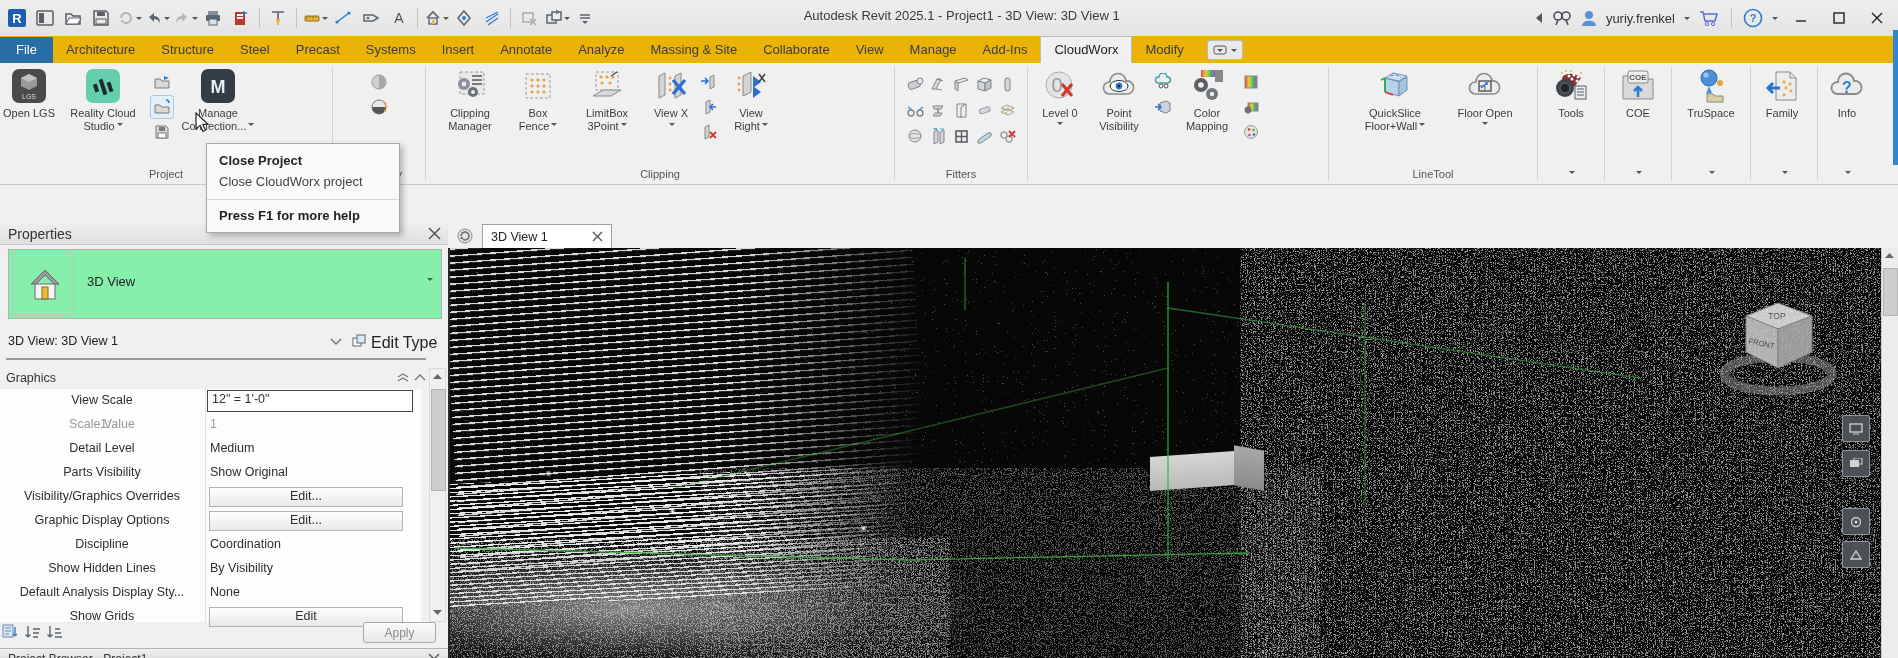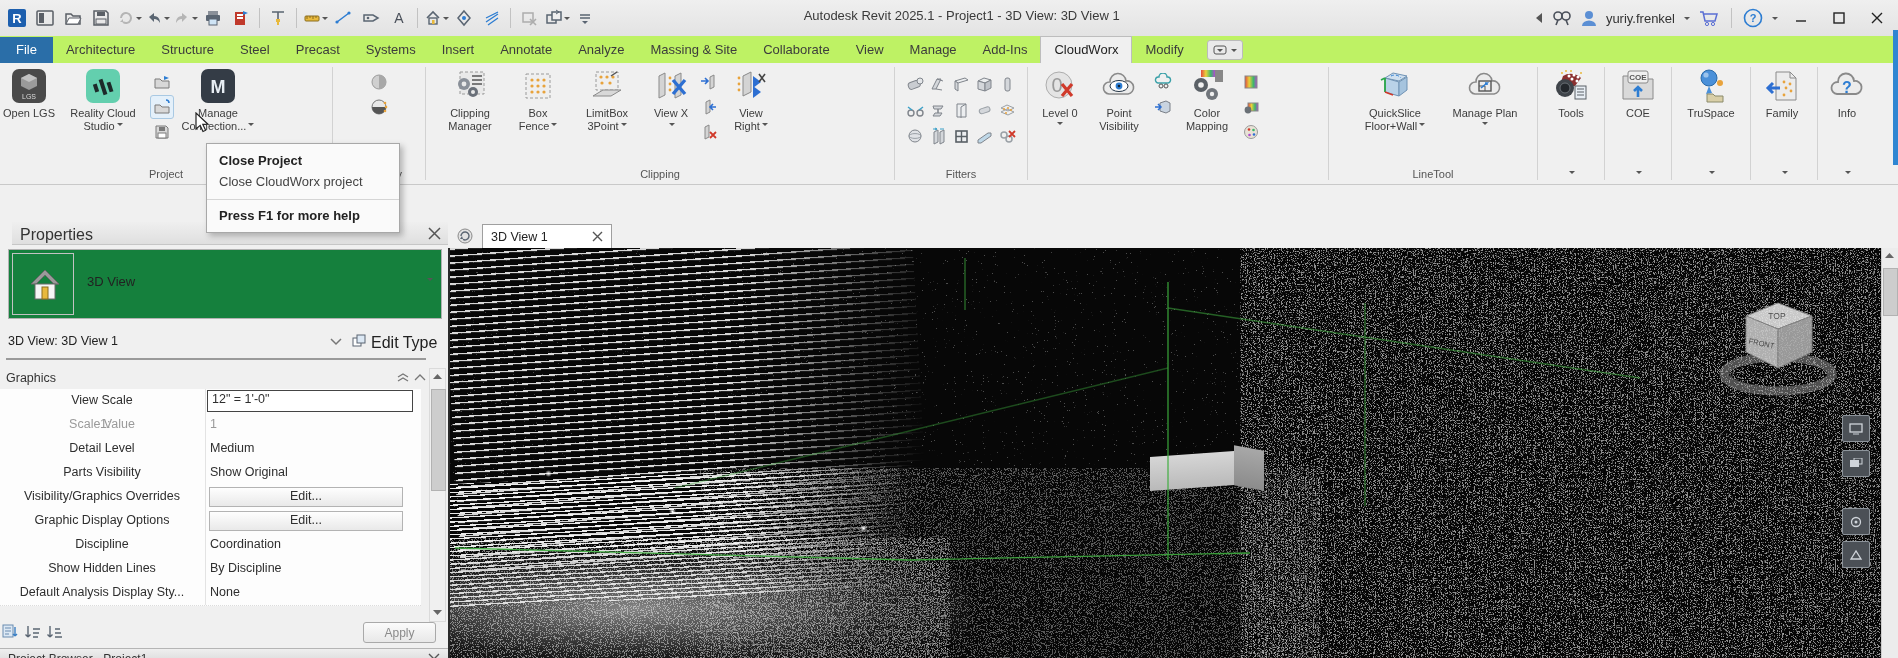--- a/index.html
+++ b/index.html
@@ -11,21 +11,21 @@
   #titlebar{left:0;top:0;width:1898px;height:36px;background:linear-gradient(#efefef,#e3e3e3);border-bottom:1px solid #cfcfcf;}
   .qat{display:flex;align-items:center;height:36px;padding-left:4px;gap:2px;}
   .qbtn{width:26px;height:26px;display:flex;align-items:center;justify-content:center;border-radius:2px;}
   .qsep{width:1px;height:20px;background:#c2c2c2;margin:0 3px;}
   .qcaret{width:0;height:0;border:3px solid transparent;border-top-color:#555;margin-left:1px;margin-top:3px;}
   #title-text{left:50%;top:8px;transform:translateX(-46%);font-size:13px;color:#3a3a3a;white-space:nowrap;}
   #tb-right{right:0;top:0;height:36px;display:flex;align-items:center;gap:8px;padding-right:6px;position:absolute;}
   .winbtn{width:30px;height:26px;display:flex;align-items:center;justify-content:center;}
   .usertxt{font-size:13px;color:#333;}
   
-  #tabrow{left:0;top:36px;width:1898px;height:27px;background:#bef264;display:flex;align-items:flex-end;}
+  #tabrow{left:0;top:36px;width:1898px;height:27px;background:#eab308;display:flex;align-items:flex-end;}
   .tab{font-size:13px;color:#3c3c3c;padding:5px 13px 6px 13px;white-space:nowrap;}
   .tab.file{background:#2a6ea8;color:#fff;padding:5px 16px 6px 16px;}
   .tab.active{background:#f0f0f0;color:#222;border:1px solid #bdbdbd;border-bottom:none;}
   .ribtoggle{display:flex;align-items:center;gap:3px;margin-left:10px;margin-bottom:3px;background:#e9e9e9;border:1px solid #bbb;border-radius:3px;padding:1px 5px;height:16px;}
   
   #ribbon{left:0;top:63px;width:1898px;height:121px;background:#f0f0f0;border-bottom:1px solid #c9c9c9;display:flex;}
   .panel{display:flex;flex-direction:column;height:121px;}
   .pbody{flex:1;display:flex;align-items:flex-start;padding:4px 3px 0 3px;gap:2px;}
   .plabel{height:20px;font-size:11px;color:#555;text-align:center;display:flex;align-items:center;justify-content:center;gap:3px;}
   .psep{width:1px;background:#d2d2d2;margin:4px 0;}
@@ -40,22 +40,22 @@
   .fic{display:flex;align-items:center;justify-content:center;}
   
   #optbar{left:0;top:185px;width:1898px;height:37px;background:#f0f0f0;border-bottom:1px solid #d4d4d4;}
   
   #tooltip{left:206px;top:143px;width:192px;background:#fafafa;border:1px solid #a8a8a8;box-shadow:3px 3px 6px rgba(0,0,0,.25);z-index:50;font-size:13px;}
   #tooltip .tt-title{font-weight:bold;color:#222;padding:9px 12px 2px 12px;}
   #tooltip .tt-body{color:#444;padding:4px 12px 10px 12px;}
   #tooltip .tt-foot{border-top:1px solid #d5d5d5;font-weight:bold;color:#222;padding:8px 12px 9px 12px;}
   
   #palette{left:0;top:222px;width:448px;height:436px;background:#f0f0f0;border-right:1px solid #b9b9b9;overflow:hidden;}
-  .pal-h{left:12px;top:0;width:448px;height:23px;background:linear-gradient(#efefef,#dfdfdf);border-bottom:1px solid #c6c6c6;font-size:16px;color:#333;padding:4px 0 0 8px;box-sizing:border-box;}
-  .selector{left:8px;top:27px;width:432px;height:68px;background:#15803d;border:1px solid #b2b2b2;}
+  .pal-h{left:0;top:0;width:448px;height:23px;background:linear-gradient(#efefef,#dfdfdf);border-bottom:1px solid #c6c6c6;font-size:14px;color:#333;padding:4px 0 0 8px;box-sizing:border-box;}
+  .selector{left:8px;top:27px;width:432px;height:68px;background:#86efac;border:1px solid #b2b2b2;}
   .selbox{left:3px;top:3px;width:60px;height:60px;border:1px solid #c2c2c2;display:flex;align-items:center;justify-content:center;}
   .seltxt{left:78px;top:24px;font-size:13px;color:#222;}
   .selcaret{right:8px;top:28px;}
   .inst{left:0;top:106px;width:448px;height:28px;font-size:12.5px;color:#222;}
   .inst .etype{font-size:16px;color:#222;}
   .instline{left:6px;top:136px;width:420px;height:0;border-top:2px solid #9a9a9a;}
   .sect{left:0;top:146px;width:420px;height:20px;font-size:12.5px;color:#333;padding-left:6px;box-sizing:border-box;display:flex;align-items:center;}
   .prow{left:0;width:421px;height:24px;font-size:12.5px;}
   .plab{position:absolute;left:6px;top:4px;width:192px;white-space:nowrap;overflow:hidden;color:#2e2e2e;text-align:center;}
   .pval{position:absolute;left:210px;top:4px;width:200px;color:#2e2e2e;white-space:nowrap;overflow:hidden;}
@@ -706,21 +706,21 @@
       </div>
       <div class="rbtn" style="width:66px">
         <span class="ic">
             <svg width="36" height="36">
               <path d="M8 26 a6 6 0 0 1 1 -12 a8 8 0 0 1 16 -1 a6 6 0 0 1 2 13 Z" fill="#ececec" stroke="#8a8a8a" stroke-width="1.6"></path>
               <rect x="12" y="13" width="12" height="10" fill="none" stroke="#555" stroke-width="1.4"></rect>
               <path d="M12 18 h6 v5" fill="none" stroke="#555"></path>
               <path d="M14 20 l6 -5 -2 0 M20 15 l0 2" stroke="#2d7dd2" stroke-width="1.6" fill="none"></path>
             </svg>
           </span>
-        <span class="lbl"><span>Manage Plan</span><span class="caret blk"></span></span>
+        <span class="lbl"><span>Floor Open</span><span class="caret blk"></span></span>
       </div>
     </div>
     <div class="plabel">LineTool</div>
   </div>
   <div class="psep"></div>
 
   <div class="panel" style="width:66px">
     <div class="pbody" style="justify-content:center">
       <div class="rbtn" style="width:60px">
         <span class="ic">
@@ -917,26 +917,31 @@
       <span class="pval editbtn">Edit...</span>
     </div>
   <div class="prow abs" style="top:311px">
       <span class="vline"></span>
       <span class="plab">Discipline</span>
       <span class="pval">Coordination</span>
     </div>
   <div class="prow abs" style="top:335px">
       <span class="vline"></span>
       <span class="plab">Show Hidden Lines</span>
-      <span class="pval">By Discipline</span>
+      <span class="pval">By Visibility</span>
     </div>
   <div class="prow abs" style="top:359px">
       <span class="vline"></span>
       <span class="plab">Default Analysis Display Sty...</span>
       <span class="pval">None</span>
+    </div>
+  <div class="prow abs" style="top:383px;height:17px">
+      <span class="vline"></span>
+      <span class="plab">Show Grids</span>
+      <span class="pval editbtn">Edit</span>
     </div>
 
   <div class="pscroll abs">
     <div class="sarrow">
         <svg width="9" height="6">
           <path d="M0 5 L4.5 0 L9 5 Z" fill="#666"></path>
         </svg>
       </div>
     <div class="sthumb"></div>
     <div class="sarrow abs" style="bottom:0">

